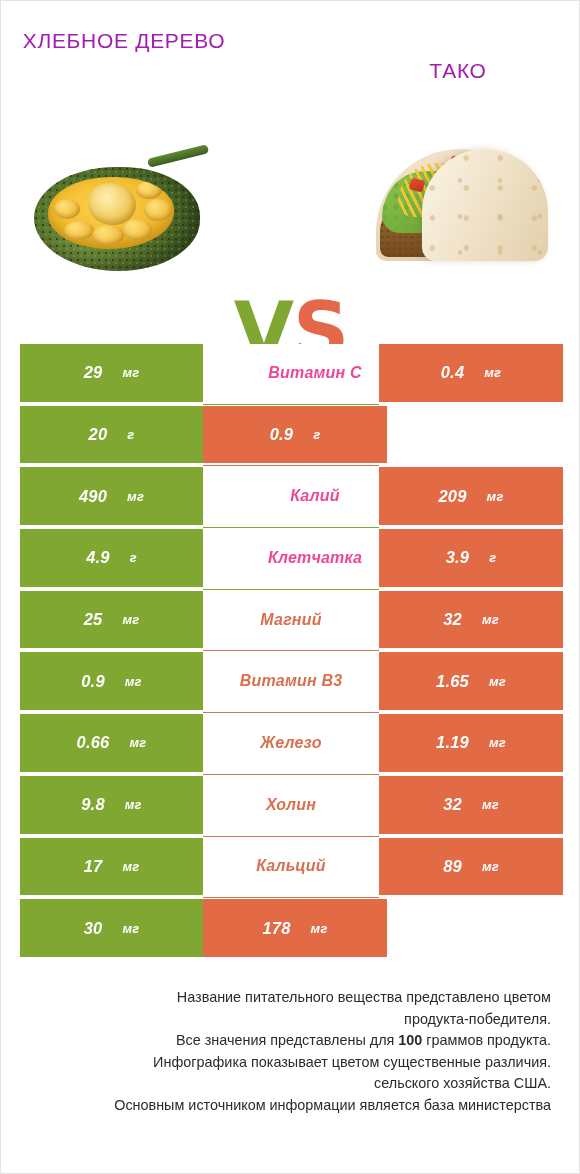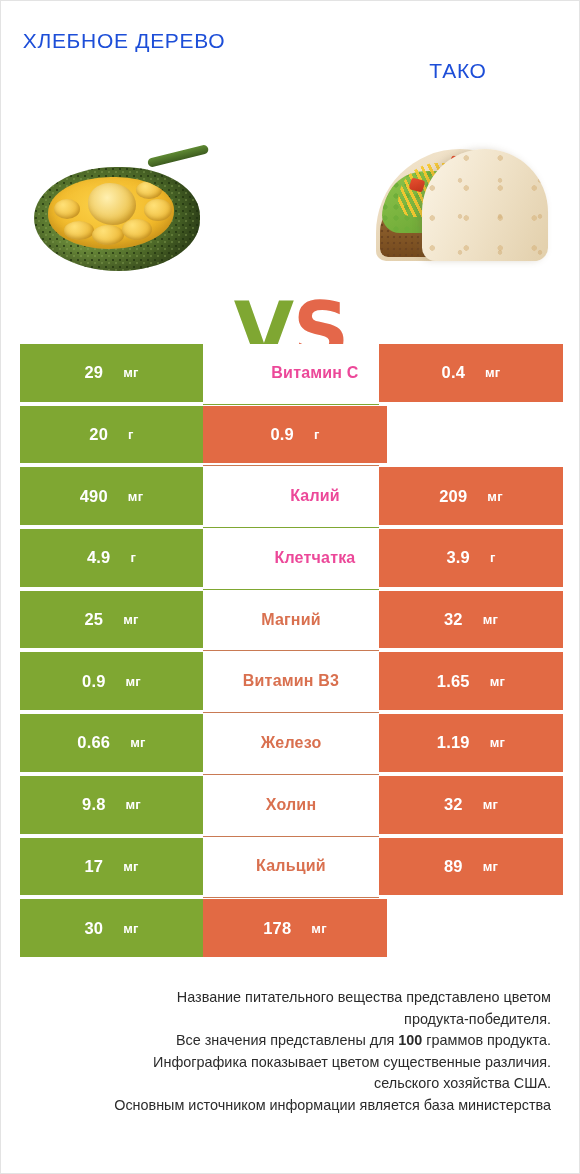--- a/index.html
+++ b/index.html
@@ -22,21 +22,21 @@
     position: absolute;
     top: 0; left: 0;
     width: 580px;
     height: 110px;
   }
   .prod-title {
     position: absolute;
     text-align: center;
     font-size: 21px;
     letter-spacing: 0.7px;
-    color: #1d4ed8;
+    color: #a21caf;
     line-height: 30px;
     font-weight: 400;
     text-transform: uppercase;
   }
   .prod-title.left  { left: 18px;  top: 25px; width: 210px; }
   .prod-title.right { left: 352px; top: 55px; width: 210px; }
 
   
   .hero {
     position: absolute;
@@ -204,20 +204,21 @@
     box-shadow: -3px 0 7px rgba(120,96,60,.22);
   }
 
   
   .table {
     position: absolute;
     left: 19px;
     top: 343px;
     width: 543px;
     height: 597px;
+    font-style: italic;
   }
   .row {
     display: flex;
     width: 100%;
     height: 59.7px;
     box-sizing: border-box;
   }
   .cell {
     box-sizing: border-box;
     display: flex;

